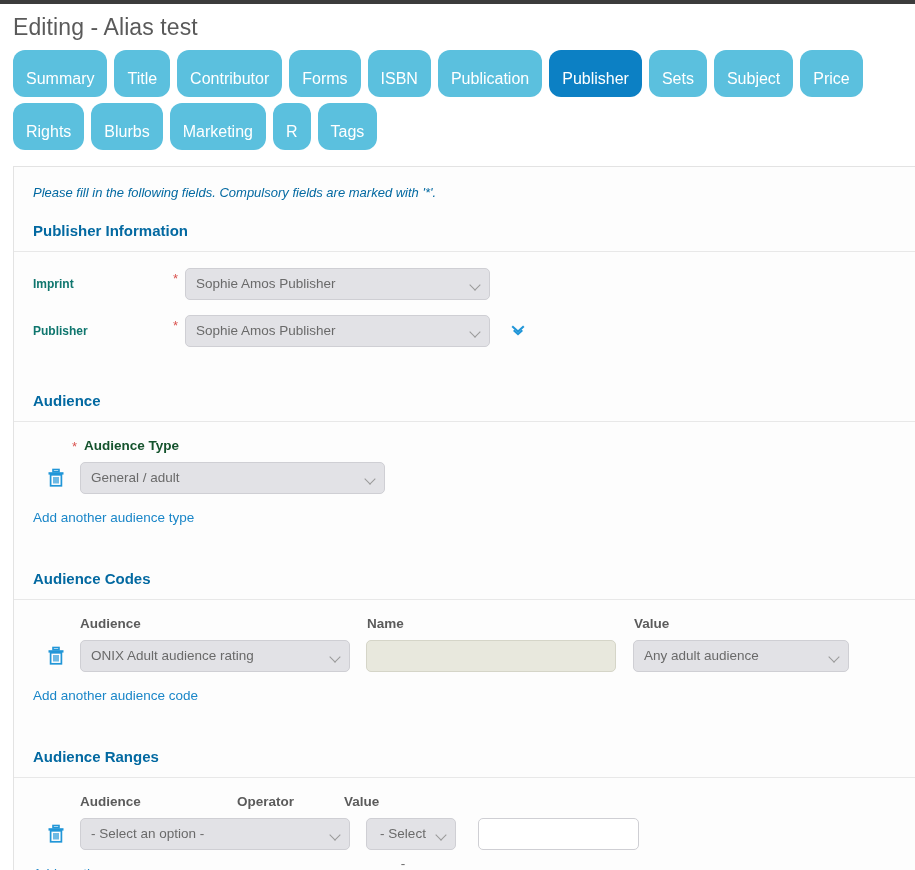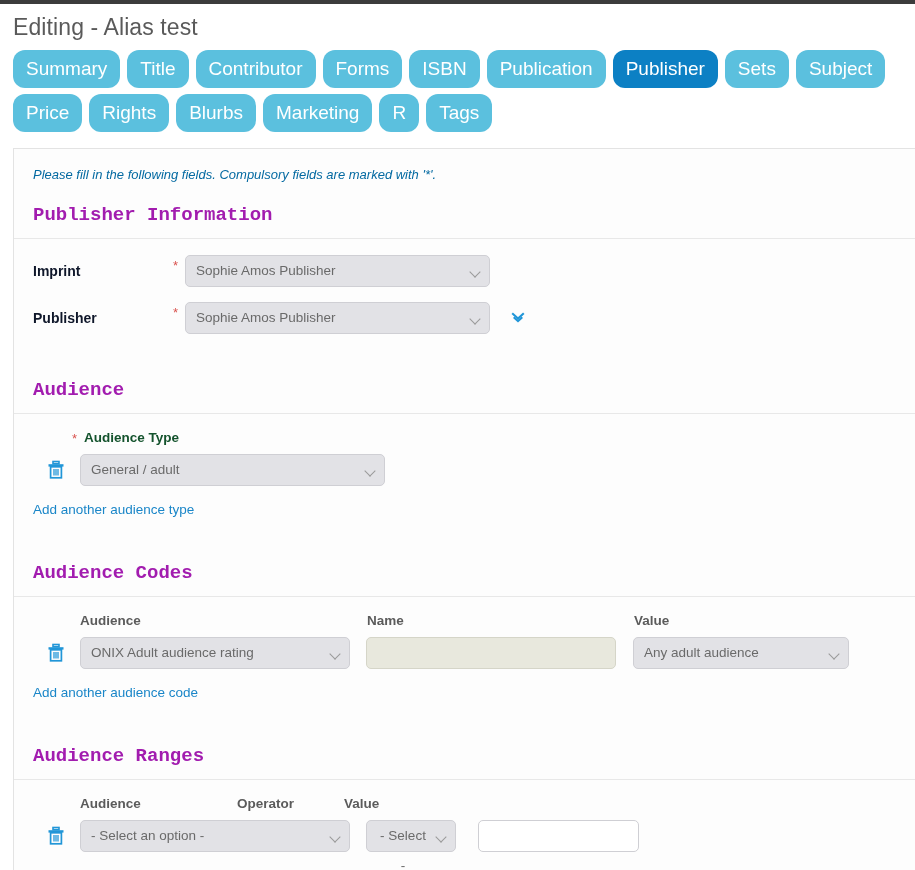--- a/index.html
+++ b/index.html
@@ -30,23 +30,23 @@
   .tabbar {
     padding: 8px 0 0 13px;
     display: flex;
     flex-wrap: wrap;
     gap: 6px 7px;
     width: 930px;
   }
   .tab {
     background: #5bc0de;
     color: #ffffff;
-    font-size: 19px;
+    font-size: 16px;
     line-height: 1;
-    padding: 9px 13px 10px 13px;
+    padding: 21px 13px 10px 13px;
     border-radius: 12px;
     white-space: nowrap;
     cursor: pointer;
     user-select: none;
   }
   .tab.active {
     background: #0c80c4;
   }
 
   .panel {
@@ -66,44 +66,43 @@
     color: #0369a1;
     padding: 0 0 0 19px;
     margin: 0 0 22px 0;
   }
 
   .section {
     padding: 0 0 0 19px;
     margin-bottom: 2px;
   }
   .section-head {
-    font-size: 19px;
+    font-size: 15px;
     font-weight: bold;
-    color: #a21caf;
+    color: #0369a1;
     padding: 0 0 10px 0;
-    font-family: Liberation Mono, monospace;
   }
   .section-rule {
     border-bottom: 1px solid #e8e8e8;
     margin-right: 0;
     margin-bottom: 16px;
   }
 
   
   .field-row {
     display: flex;
     align-items: center;
     margin-bottom: 15px;
     height: 32px;
   }
   .field-label {
     width: 140px;
-    font-size: 14px;
+    font-size: 12px;
     font-weight: bold;
-    color: #0f172a;
+    color: #0f766e;
     flex-shrink: 0;
   }
   .req-star {
     color: #d9534f;
     font-size: 13px;
     width: 12px;
     flex-shrink: 0;
     line-height: 1;
     align-self: flex-start;
     margin-top: 4px;

